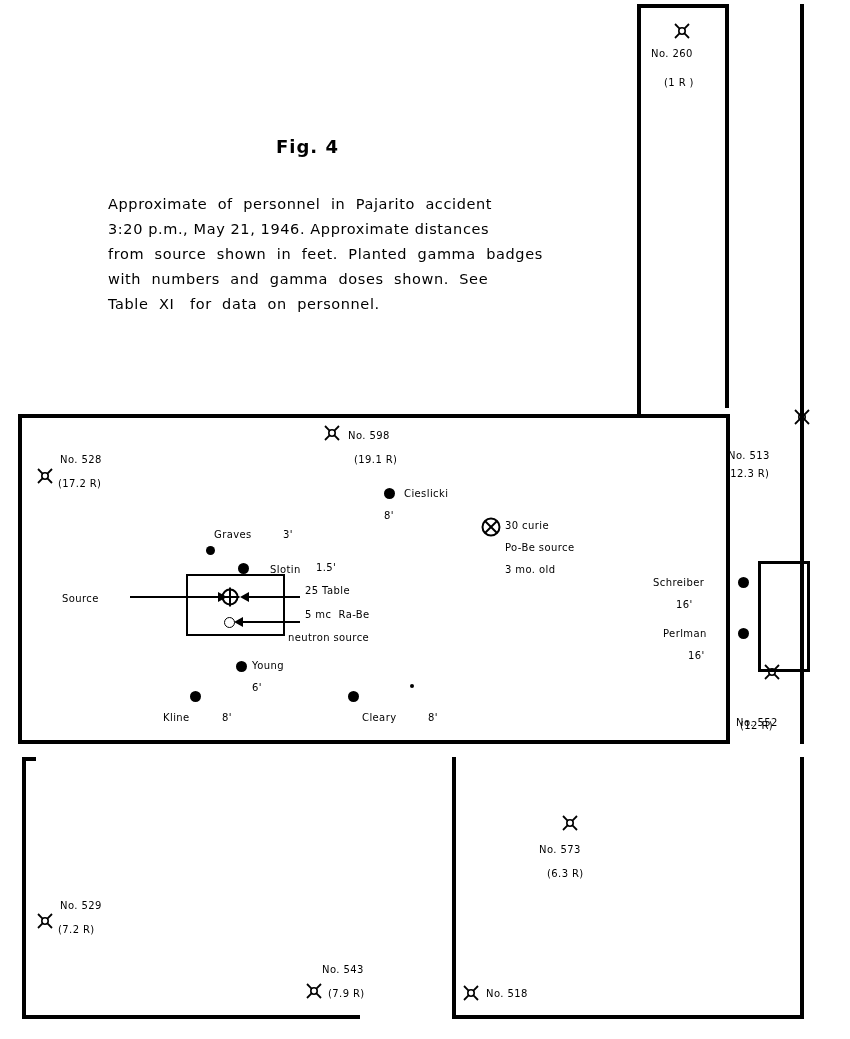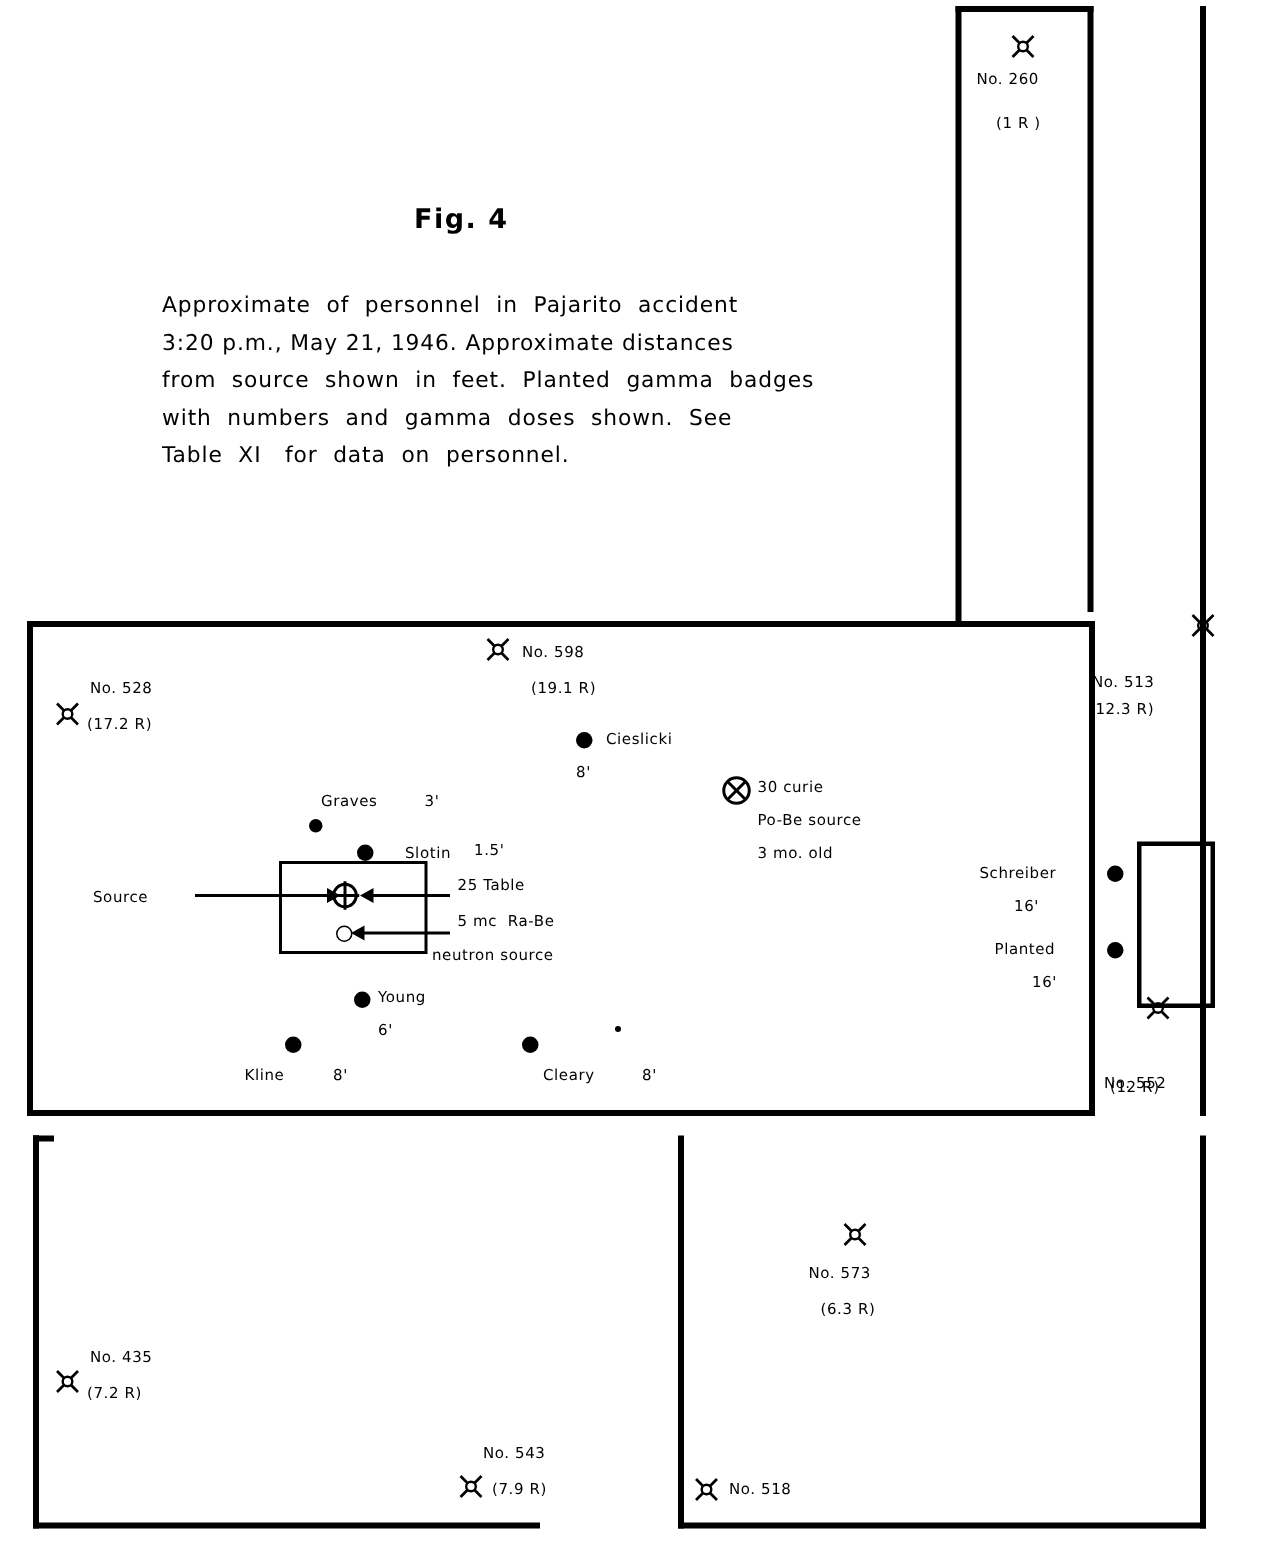--- a/index.html
+++ b/index.html
@@ -197,21 +197,21 @@
 
   <div class="circle-x" style="left:36px; top:912px;">
     <svg width="18" height="18" viewBox="0 0 18 18">
       <circle cx="9" cy="9" r="3.2" fill="none" stroke="#000" stroke-width="1.6"></circle>
       <line x1="2" y1="2" x2="6.8" y2="6.8" stroke="#000" stroke-width="1.8"></line>
       <line x1="16" y1="2" x2="11.2" y2="6.8" stroke="#000" stroke-width="1.8"></line>
       <line x1="2" y1="16" x2="6.8" y2="11.2" stroke="#000" stroke-width="1.8"></line>
       <line x1="16" y1="16" x2="11.2" y2="11.2" stroke="#000" stroke-width="1.8"></line>
     </svg>
   </div>
-  <div class="txt label" style="left:60px; top:896px;">No. 435</div>
+  <div class="txt label" style="left:60px; top:896px;">No. 529</div>
   <div class="txt label" style="left:58px; top:920px;">(7.2 R)</div>
 
   <div class="circle-x" style="left:305px; top:982px;">
     <svg width="18" height="18" viewBox="0 0 18 18">
       <circle cx="9" cy="9" r="3.2" fill="none" stroke="#000" stroke-width="1.6"></circle>
       <line x1="2" y1="2" x2="6.8" y2="6.8" stroke="#000" stroke-width="1.8"></line>
       <line x1="16" y1="2" x2="11.2" y2="6.8" stroke="#000" stroke-width="1.8"></line>
       <line x1="2" y1="16" x2="6.8" y2="11.2" stroke="#000" stroke-width="1.8"></line>
       <line x1="16" y1="16" x2="11.2" y2="11.2" stroke="#000" stroke-width="1.8"></line>
     </svg>
@@ -264,21 +264,21 @@
 
   <div class="dot" style="left:348px; top:691px;"></div>
   <div class="txt label" style="left:362px; top:708px;">Cleary</div>
   <div class="txt label" style="left:428px; top:708px;">8'</div>
 
   <div class="dot" style="left:738px; top:577px;"></div>
   <div class="txt label" style="left:653px; top:573px;">Schreiber</div>
   <div class="txt label" style="left:676px; top:595px;">16'</div>
 
   <div class="dot" style="left:738px; top:628px;"></div>
-  <div class="txt label" style="left:663px; top:624px;">Planted</div>
+  <div class="txt label" style="left:663px; top:624px;">Perlman</div>
   <div class="txt label" style="left:688px; top:646px;">16'</div>
 
   <div class="table-rect" style="left:186px; top:574px; width:95px; height:58px;"></div>
 
   <div style="position:absolute; left:219px; top:586px;">
     <svg width="22" height="22" viewBox="0 0 22 22">
       <circle cx="11" cy="11" r="7.5" fill="none" stroke="#000" stroke-width="2"></circle>
       <line x1="11" y1="1.5" x2="11" y2="20.5" stroke="#000" stroke-width="2"></line>
       <line x1="1.5" y1="11" x2="20.5" y2="11" stroke="#000" stroke-width="2"></line>
     </svg>

